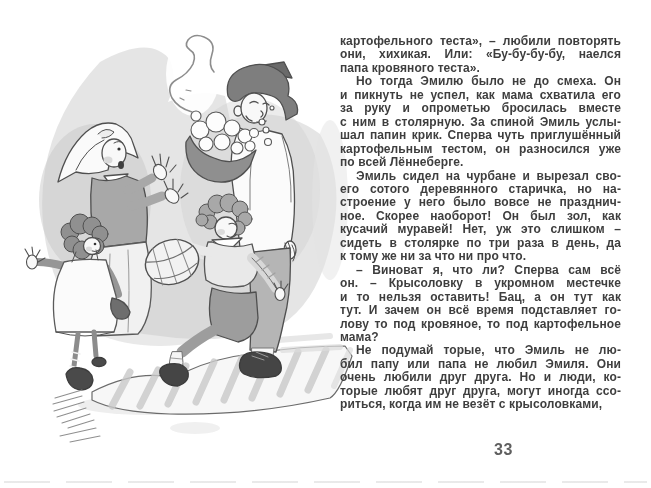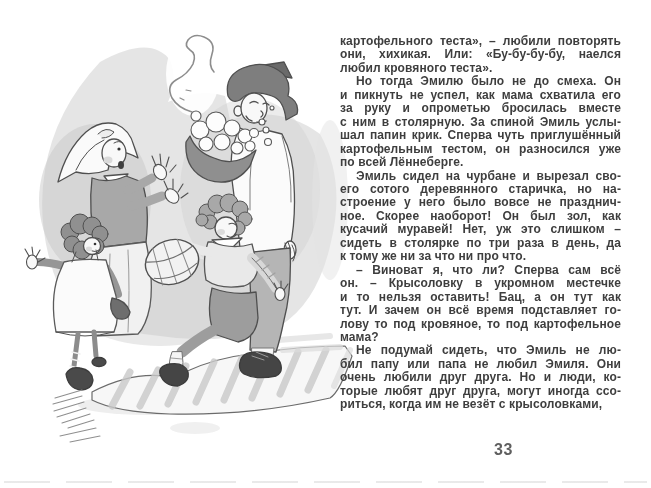--- a/index.html
+++ b/index.html
@@ -202,42 +202,42 @@
       <g stroke="#8f8f8f" stroke-width="1.1">
         <path d="M55 398 L82 390 M53 404 L82 396 M54 411 L84 402 M57 417 L86 408 M62 423 L90 414 M68 428 L94 420"></path>
         <path d="M60 436 L96 428 M70 442 L100 436"></path>
       </g>
     </g>
   </svg>
 
   <div class="textcol">
       <div class="line">картофельного теста», – любили повторять</div>
       <div class="line">они, хихикая. Или: «Бу-бу-бу-бу, наелся</div>
-      <div class="line para-end">любил кровяного теста».</div>
+      <div class="line para-end">папа кровяного теста».</div>
       <div class="line indent">Но тогда Эмилю было не до смеха. Он</div>
       <div class="line">и пикнуть не успел, как мама схватила его</div>
       <div class="line">за руку и опрометью бросилась вместе</div>
       <div class="line">с ним в столярную. За спиной Эмиль услы-</div>
       <div class="line">шал папин крик. Сперва чуть приглушённый</div>
       <div class="line">картофельным тестом, он разносился уже</div>
       <div class="line para-end">по всей Лённеберге.</div>
       <div class="line indent">Эмиль сидел на чурбане и вырезал сво-</div>
       <div class="line">его сотого деревянного старичка, но на-</div>
       <div class="line">строение у него было вовсе не празднич-</div>
       <div class="line">ное. Скорее наоборот! Он был зол, как</div>
       <div class="line">кусачий муравей! Нет, уж это слишком –</div>
       <div class="line">сидеть в столярке по три раза в день, да</div>
       <div class="line para-end">к тому же ни за что ни про что.</div>
       <div class="line indent">– Виноват я, что ли? Сперва сам всё</div>
       <div class="line">он. – Крысоловку в укромном местечке</div>
       <div class="line">и то нельзя оставить! Бац, а он тут как</div>
       <div class="line">тут. И зачем он всё время подставляет го-</div>
       <div class="line">лову то под кровяное, то под картофельное</div>
       <div class="line para-end">мама?</div>
-      <div class="line indent">Не подумай сидеть, что Эмиль не лю-</div>
+      <div class="line indent">Не подумай торые, что Эмиль не лю-</div>
       <div class="line">бил папу или папа не любил Эмиля. Они</div>
       <div class="line">очень любили друг друга. Но и люди, ко-</div>
       <div class="line">торые любят друг друга, могут иногда ссо-</div>
       <div class="line para-end">риться, когда им не везёт с крысоловками,</div>
     </div>
 
   <div class="pagenum">33</div>
 
   <div class="scan-edge"></div>
 </div>

